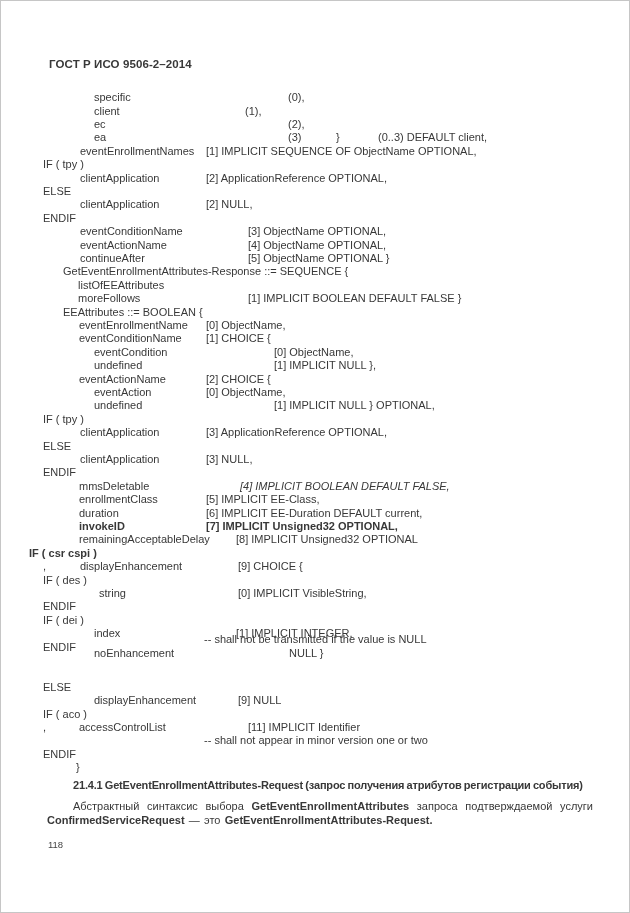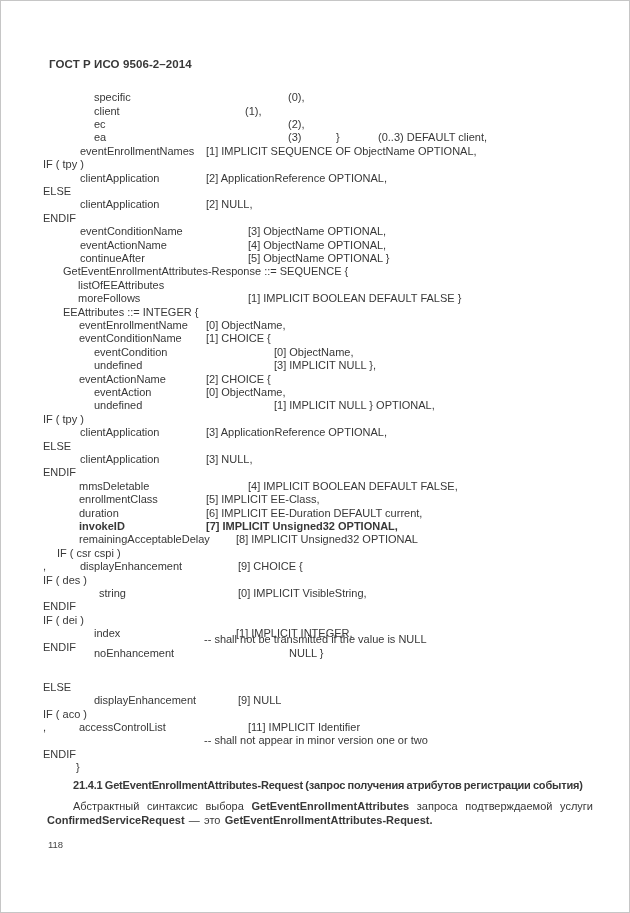--- a/index.html
+++ b/index.html
@@ -94,39 +94,39 @@
       <div class="code-line" style="top: 170.6px;"><span class="code-seg" style="left: 79px;">clientApplication</span><span class="code-seg" style="left: 205px;">[2] ApplicationReference OPTIONAL,</span></div>
       <div class="code-line" style="top: 184px;"><span class="code-seg" style="left: 42px;">ELSE</span></div>
       <div class="code-line" style="top: 197.4px;"><span class="code-seg" style="left: 79px;">clientApplication</span><span class="code-seg" style="left: 205px;">[2] NULL,</span></div>
       <div class="code-line" style="top: 210.8px;"><span class="code-seg" style="left: 42px;">ENDIF</span></div>
       <div class="code-line" style="top: 224.2px;"><span class="code-seg" style="left: 79px;">eventConditionName</span><span class="code-seg" style="left: 247px;">[3] ObjectName OPTIONAL,</span></div>
       <div class="code-line" style="top: 237.6px;"><span class="code-seg" style="left: 79px;">eventActionName</span><span class="code-seg" style="left: 247px;">[4] ObjectName OPTIONAL,</span></div>
       <div class="code-line" style="top: 251px;"><span class="code-seg" style="left: 79px;">continueAfter</span><span class="code-seg" style="left: 247px;">[5] ObjectName OPTIONAL }</span></div>
       <div class="code-line" style="top: 264.4px;"><span class="code-seg" style="left: 62px;">GetEventEnrollmentAttributes-Response ::= SEQUENCE {</span></div>
       <div class="code-line" style="top: 277.8px;"><span class="code-seg" style="left: 77px;">listOfEEAttributes</span></div>
       <div class="code-line" style="top: 291.2px;"><span class="code-seg" style="left: 77px;">moreFollows</span><span class="code-seg" style="left: 247px;">[1] IMPLICIT BOOLEAN DEFAULT FALSE }</span></div>
-      <div class="code-line" style="top: 304.6px;"><span class="code-seg" style="left: 62px;">EEAttributes ::= INTEGER {</span></div>
+      <div class="code-line" style="top: 304.6px;"><span class="code-seg" style="left: 62px;">EEAttributes ::= BOOLEAN {</span></div>
       <div class="code-line" style="top: 318px;"><span class="code-seg" style="left: 78px;">eventEnrollmentName</span><span class="code-seg" style="left: 205px;">[0] ObjectName,</span></div>
       <div class="code-line" style="top: 331.4px;"><span class="code-seg" style="left: 78px;">eventConditionName</span><span class="code-seg" style="left: 205px;">[1] CHOICE {</span></div>
       <div class="code-line" style="top: 344.8px;"><span class="code-seg" style="left: 93px;">eventCondition</span><span class="code-seg" style="left: 273px;">[0] ObjectName,</span></div>
-      <div class="code-line" style="top: 358.2px;"><span class="code-seg" style="left: 93px;">undefined</span><span class="code-seg" style="left: 273px;">[3] IMPLICIT NULL },</span></div>
+      <div class="code-line" style="top: 358.2px;"><span class="code-seg" style="left: 93px;">undefined</span><span class="code-seg" style="left: 273px;">[1] IMPLICIT NULL },</span></div>
       <div class="code-line" style="top: 371.6px;"><span class="code-seg" style="left: 78px;">eventActionName</span><span class="code-seg" style="left: 205px;">[2] CHOICE {</span></div>
       <div class="code-line" style="top: 385px;"><span class="code-seg" style="left: 93px;">eventAction</span><span class="code-seg" style="left: 205px;">[0] ObjectName,</span></div>
       <div class="code-line" style="top: 398.4px;"><span class="code-seg" style="left: 93px;">undefined</span><span class="code-seg" style="left: 273px;">[1] IMPLICIT NULL } OPTIONAL,</span></div>
       <div class="code-line" style="top: 411.8px;"><span class="code-seg" style="left: 42px;">IF ( tpy )</span></div>
       <div class="code-line" style="top: 425.2px;"><span class="code-seg" style="left: 79px;">clientApplication</span><span class="code-seg" style="left: 205px;">[3] ApplicationReference OPTIONAL,</span></div>
       <div class="code-line" style="top: 438.6px;"><span class="code-seg" style="left: 42px;">ELSE</span></div>
       <div class="code-line" style="top: 452px;"><span class="code-seg" style="left: 79px;">clientApplication</span><span class="code-seg" style="left: 205px;">[3] NULL,</span></div>
       <div class="code-line" style="top: 465.4px;"><span class="code-seg" style="left: 42px;">ENDIF</span></div>
-      <div class="code-line" style="top: 478.8px;"><span class="code-seg" style="left: 78px;">mmsDeletable</span><span class="code-seg" style="left: 247px;">[4] IMPLICIT BOOLEAN DEFAULT FALSE,</span></div>
+      <div class="code-line" style="top: 478.8px;"><span class="code-seg" style="left: 78px;">mmsDeletable</span><span class="code-seg" style="left: 239px; font-style: italic;">[4] IMPLICIT BOOLEAN DEFAULT FALSE,</span></div>
       <div class="code-line" style="top: 492.2px;"><span class="code-seg" style="left: 78px;">enrollmentClass</span><span class="code-seg" style="left: 205px;">[5] IMPLICIT EE-Class,</span></div>
       <div class="code-line" style="top: 505.6px;"><span class="code-seg" style="left: 78px;">duration</span><span class="code-seg" style="left: 205px;">[6] IMPLICIT EE-Duration DEFAULT current,</span></div>
       <div class="code-line" style="top: 519px; font-weight: bold;"><span class="code-seg" style="left: 78px;">invokeID</span><span class="code-seg" style="left: 205px;">[7] IMPLICIT Unsigned32 OPTIONAL,</span></div>
       <div class="code-line" style="top: 532.4px;"><span class="code-seg" style="left: 78px;">remainingAcceptableDelay</span><span class="code-seg" style="left: 235px;">[8] IMPLICIT Unsigned32 OPTIONAL</span></div>
-      <div class="code-line" style="top: 545.8px;"><span class="code-seg" style="left: 56px;">IF ( csr cspi )</span></div>
+      <div class="code-line" style="top: 545.8px;"><span class="code-seg" style="left: 28px; font-weight: bold;">IF ( csr cspi )</span></div>
       <div class="code-line" style="top: 559.2px;"><span class="code-seg" style="left: 42px;">,</span><span class="code-seg" style="left: 79px;">displayEnhancement</span><span class="code-seg" style="left: 237px;">[9] CHOICE {</span></div>
       <div class="code-line" style="top: 572.6px;"><span class="code-seg" style="left: 42px;">IF ( des )</span></div>
       <div class="code-line" style="top: 586px;"><span class="code-seg" style="left: 98px;">string</span><span class="code-seg" style="left: 237px;">[0] IMPLICIT VisibleString,</span></div>
       <div class="code-line" style="top: 599.4px;"><span class="code-seg" style="left: 42px;">ENDIF</span></div>
       <div class="code-line" style="top: 612.8px;"><span class="code-seg" style="left: 42px;">IF ( dei )</span></div>
       <div class="code-line" style="top: 626.2px;"><span class="code-seg" style="left: 93px;">index</span><span class="code-seg" style="left: 235px;">[1] IMPLICIT INTEGER,</span></div>
       <div class="code-line" style="top: 639.6px;"><span class="code-seg" style="left: 42px;">ENDIF</span></div>
       <div class="code-line" style="top: 646px;"><span class="code-seg" style="left: 93px;">noEnhancement</span><span class="code-seg" style="left: 288px;">NULL }</span></div>
       <div class="code-line" style="top: 632px;"><span class="code-seg" style="left: 203px;">-- shall not be transmitted if the value is NULL</span></div>
       <div class="code-line" style="top: 679.8px;"><span class="code-seg" style="left: 42px;">ELSE</span></div>

